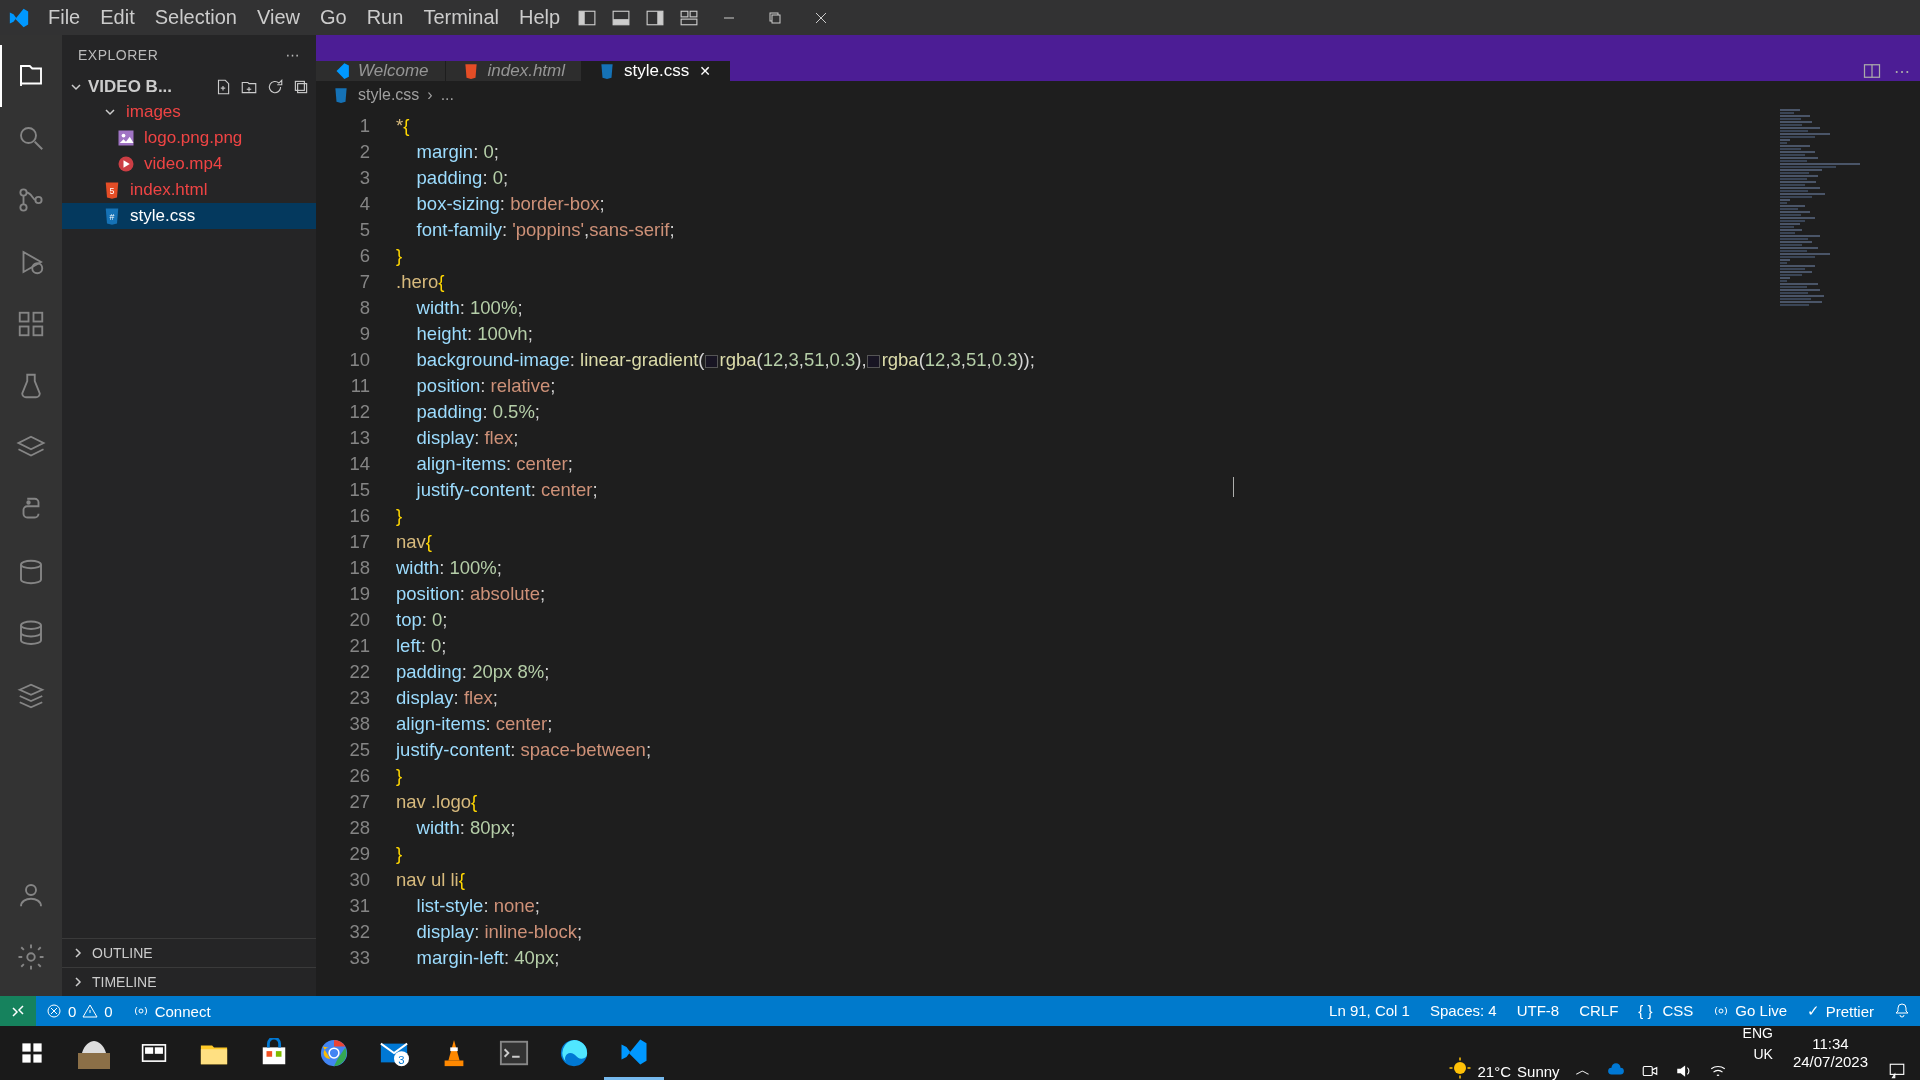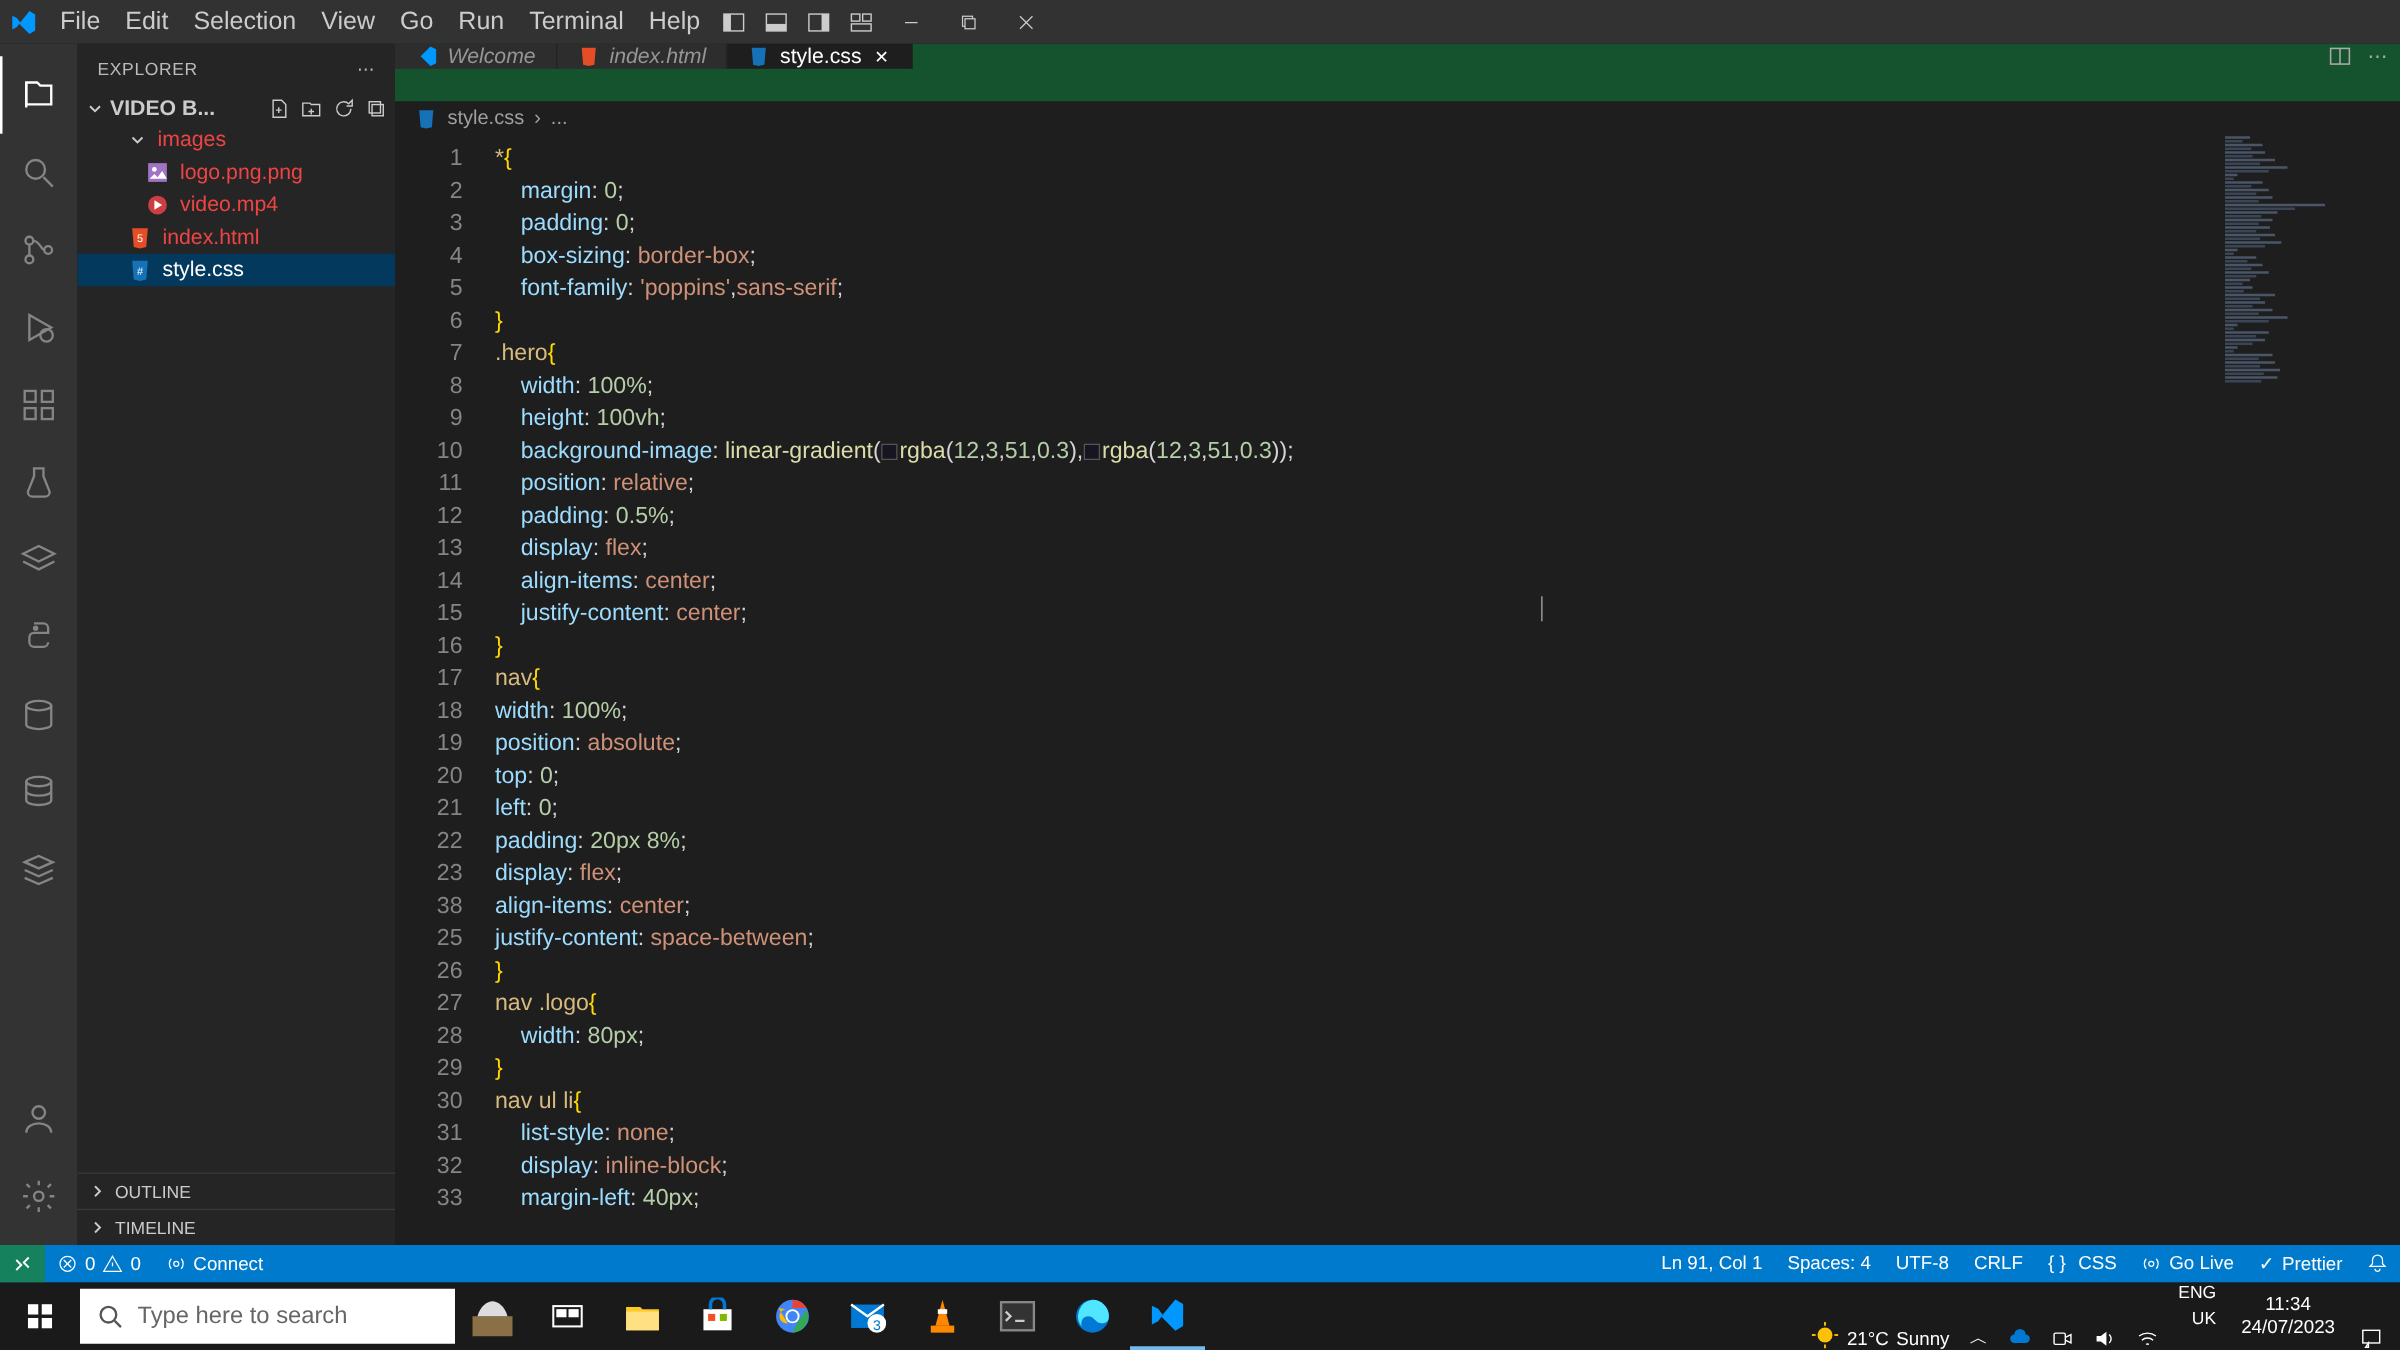--- a/index.html
+++ b/index.html
@@ -22,21 +22,21 @@
 .sidebar-actions{display:flex;gap:6px}
 .explorer-tree{flex:1;overflow:auto;font-size:17px}
 .tree-folder-header{display:flex;align-items:center;padding:2px 6px;gap:4px;font-weight:700;color:#ccc}
 .tree-folder-header .folder-actions{display:flex;gap:8px;margin-left:auto}
 .tree-row{display:flex;align-items:center;padding:3px 0 3px 28px;gap:8px;color:#ef4444}
 .tree-row.indent-1{padding-left:40px}
 .tree-row.indent-2{padding-left:54px}
 .tree-row.selected{background:#04395e;color:#fff}
 .outline-section,.timeline-section{height:29px;display:flex;align-items:center;padding:0 8px;gap:6px;border-top:1px solid #3a3a3a;color:#ccc;font-size:14px;font-weight:400}
 .editor-region{flex:1;display:flex;flex-direction:column;background:#1e1e1e}
-.tabbar{height:46px;background:#14532d;display:flex;align-items:flex-start}
+.tabbar{height:46px;background:#4c1d95;display:flex;align-items:flex-end}
 .tab{display:flex;align-items:center;padding:0 16px;gap:8px;color:#969696;background:#2d2d2d;border-right:1px solid #1e1e1e;font-size:17px;font-style:italic}
 .tab.active{background:#1e1e1e;color:#fff;font-style:normal}
 .tab .close{width:16px;height:16px;display:flex;align-items:center;justify-content:center;font-size:14px}
 .tabbar-actions{margin-left:auto;display:flex;align-items:center;padding:0 10px;gap:12px;color:#aaa}
 .breadcrumb{height:28px;display:flex;align-items:center;padding:0 16px;gap:8px;color:#a0a0a0;font-size:16px}
 .code-area{flex:1;display:flex;position:relative;font-family:Consolas,'Courier New',monospace;font-size:18.5px;line-height:26px}
 .gutter{width:80px;text-align:right;color:#858585;padding-right:26px;padding-top:4px;user-select:none}
 .gutter div{height:26px}
 .code{flex:1;padding-top:4px;color:#d4d4d4;white-space:pre}
 .code div{height:26px}
@@ -512,27 +512,20 @@
 
 <div class="taskbar">
   <div class="start-btn">
       <svg width="22" height="22" viewBox="0 0 16 16">
         <rect x="1" y="1" width="6" height="6" fill="#fff"></rect>
         <rect x="9" y="1" width="6" height="6" fill="#fff"></rect>
         <rect x="1" y="9" width="6" height="6" fill="#fff"></rect>
         <rect x="9" y="9" width="6" height="6" fill="#fff"></rect>
       </svg>
     </div>
-  <div class="search-box">
-    <svg width="20" height="20" viewBox="0 0 16 16" fill="none" stroke="#555" stroke-width="1.5">
-        <circle cx="7" cy="7" r="5"></circle>
-        <line x1="11" y1="11" x2="15" y2="15"></line>
-      </svg>
-    <span>Type here to search</span>
-  </div>
   <div class="task-icon">
       <svg width="40" height="40" viewBox="0 0 40 40">
         <rect x="4" y="20" width="32" height="16" fill="#8b6f47"></rect>
         <path d="M8 20c2-8 8-12 12-12s10 4 12 12" fill="#ddd"></path>
       </svg>
     </div>
   <div class="task-icon">
       <svg width="26" height="26" viewBox="0 0 16 16" fill="none" stroke="#fff">
         <rect x="1" y="3" width="14" height="10"></rect>
         <rect x="3" y="5" width="4" height="3" fill="#fff"></rect>

